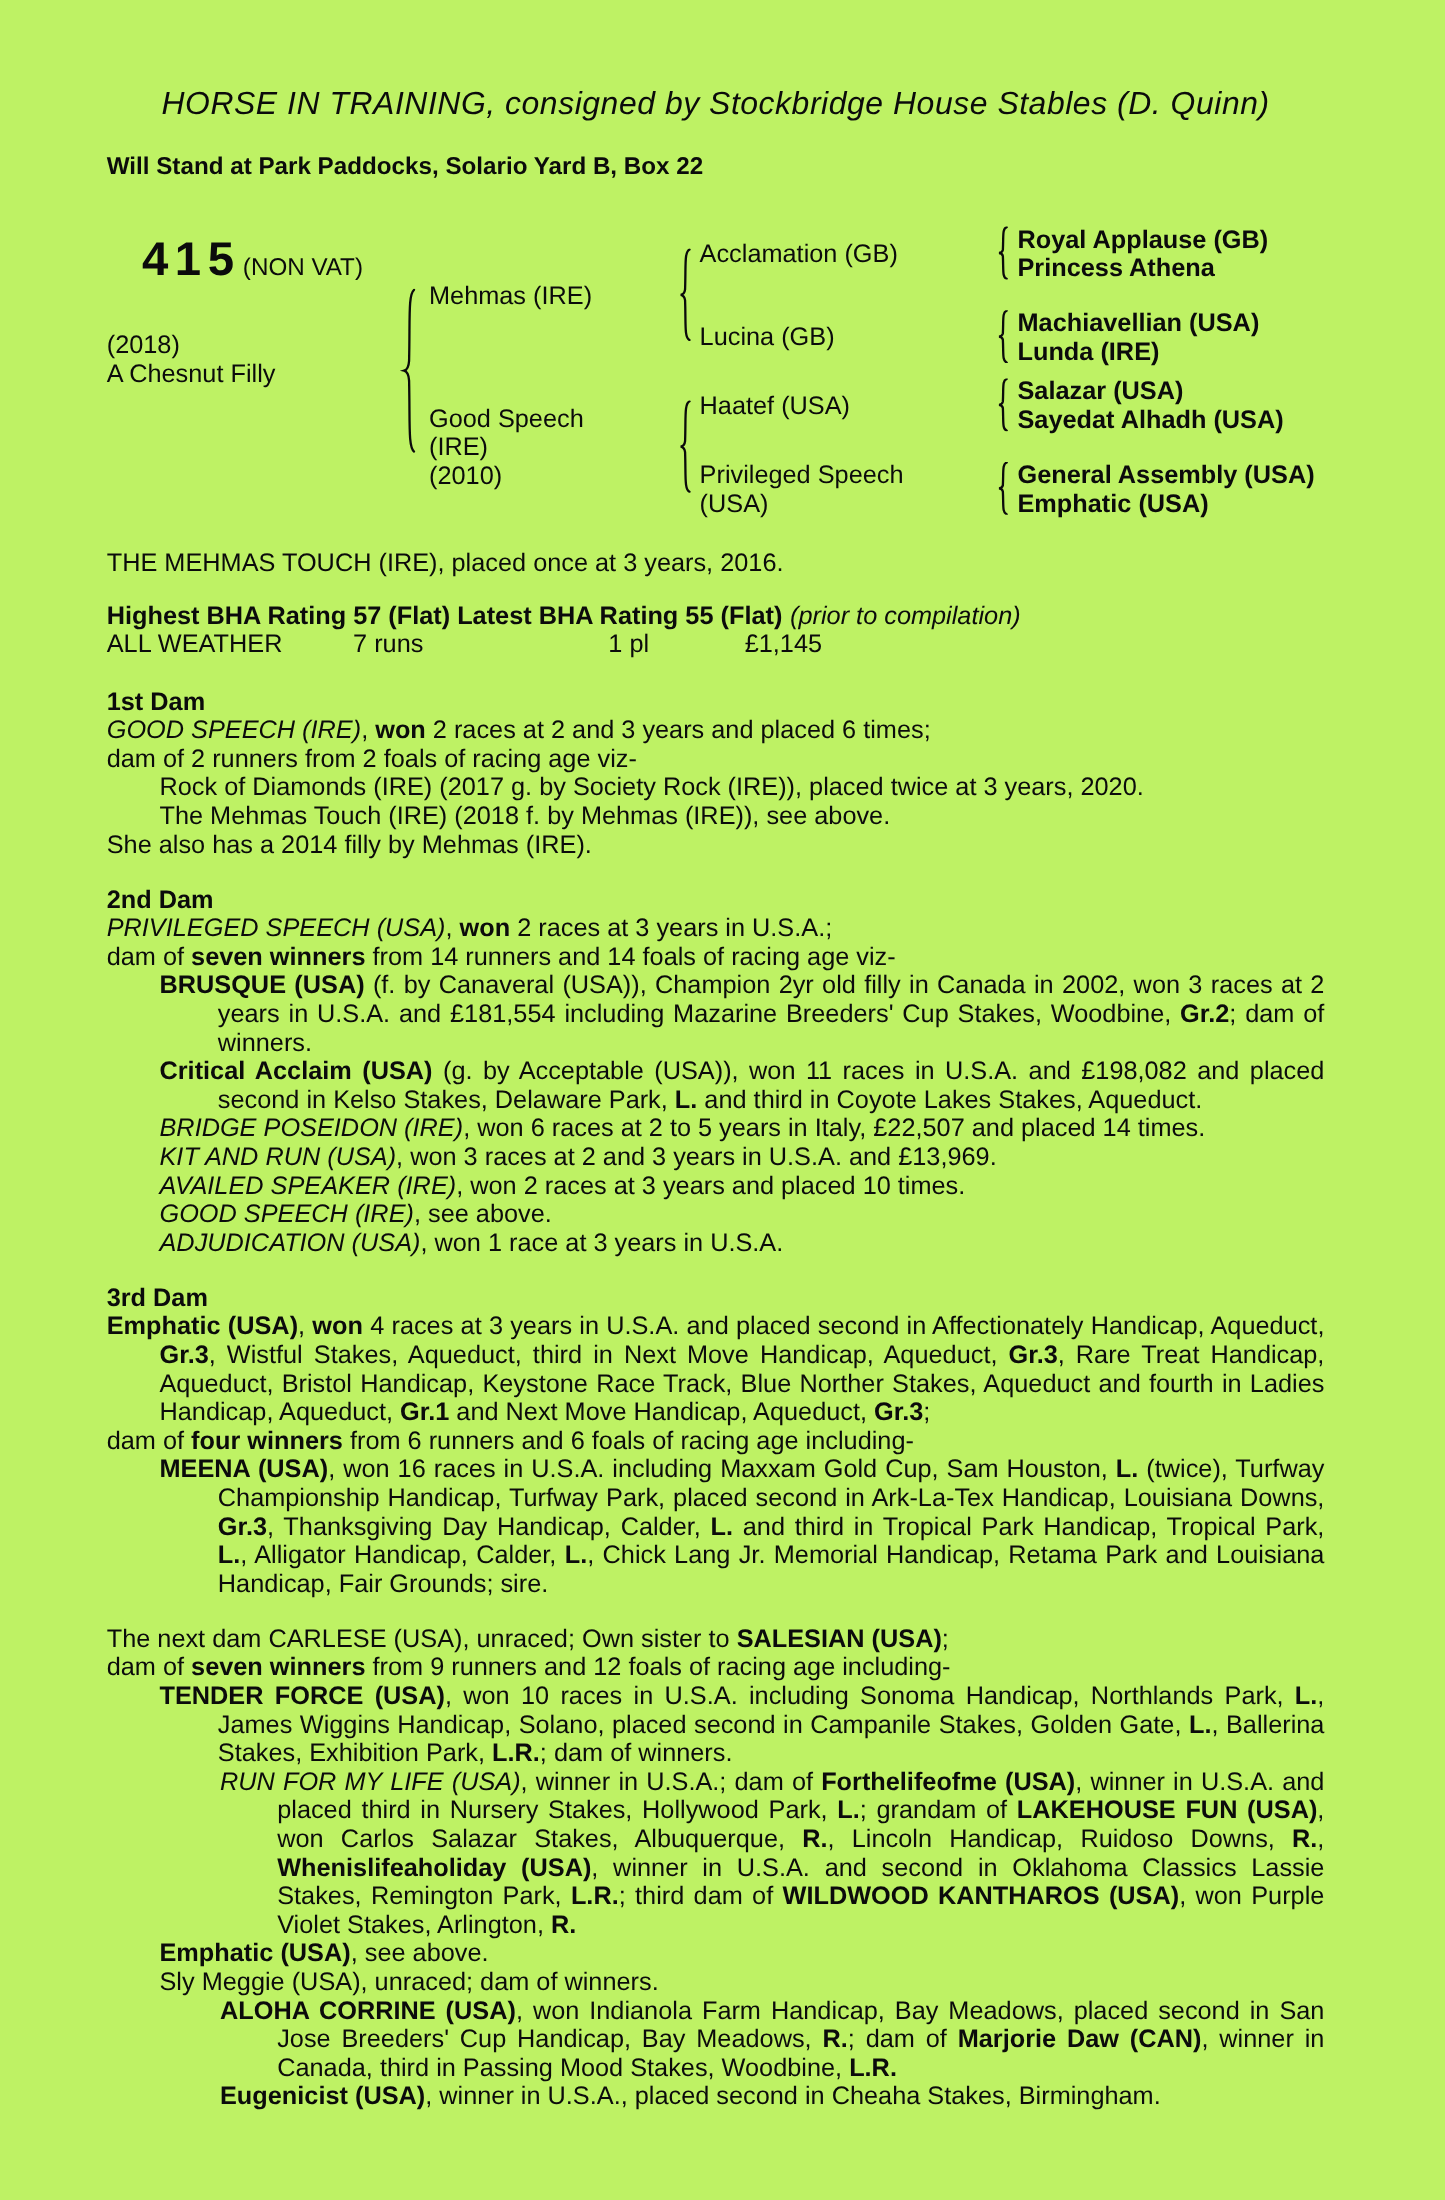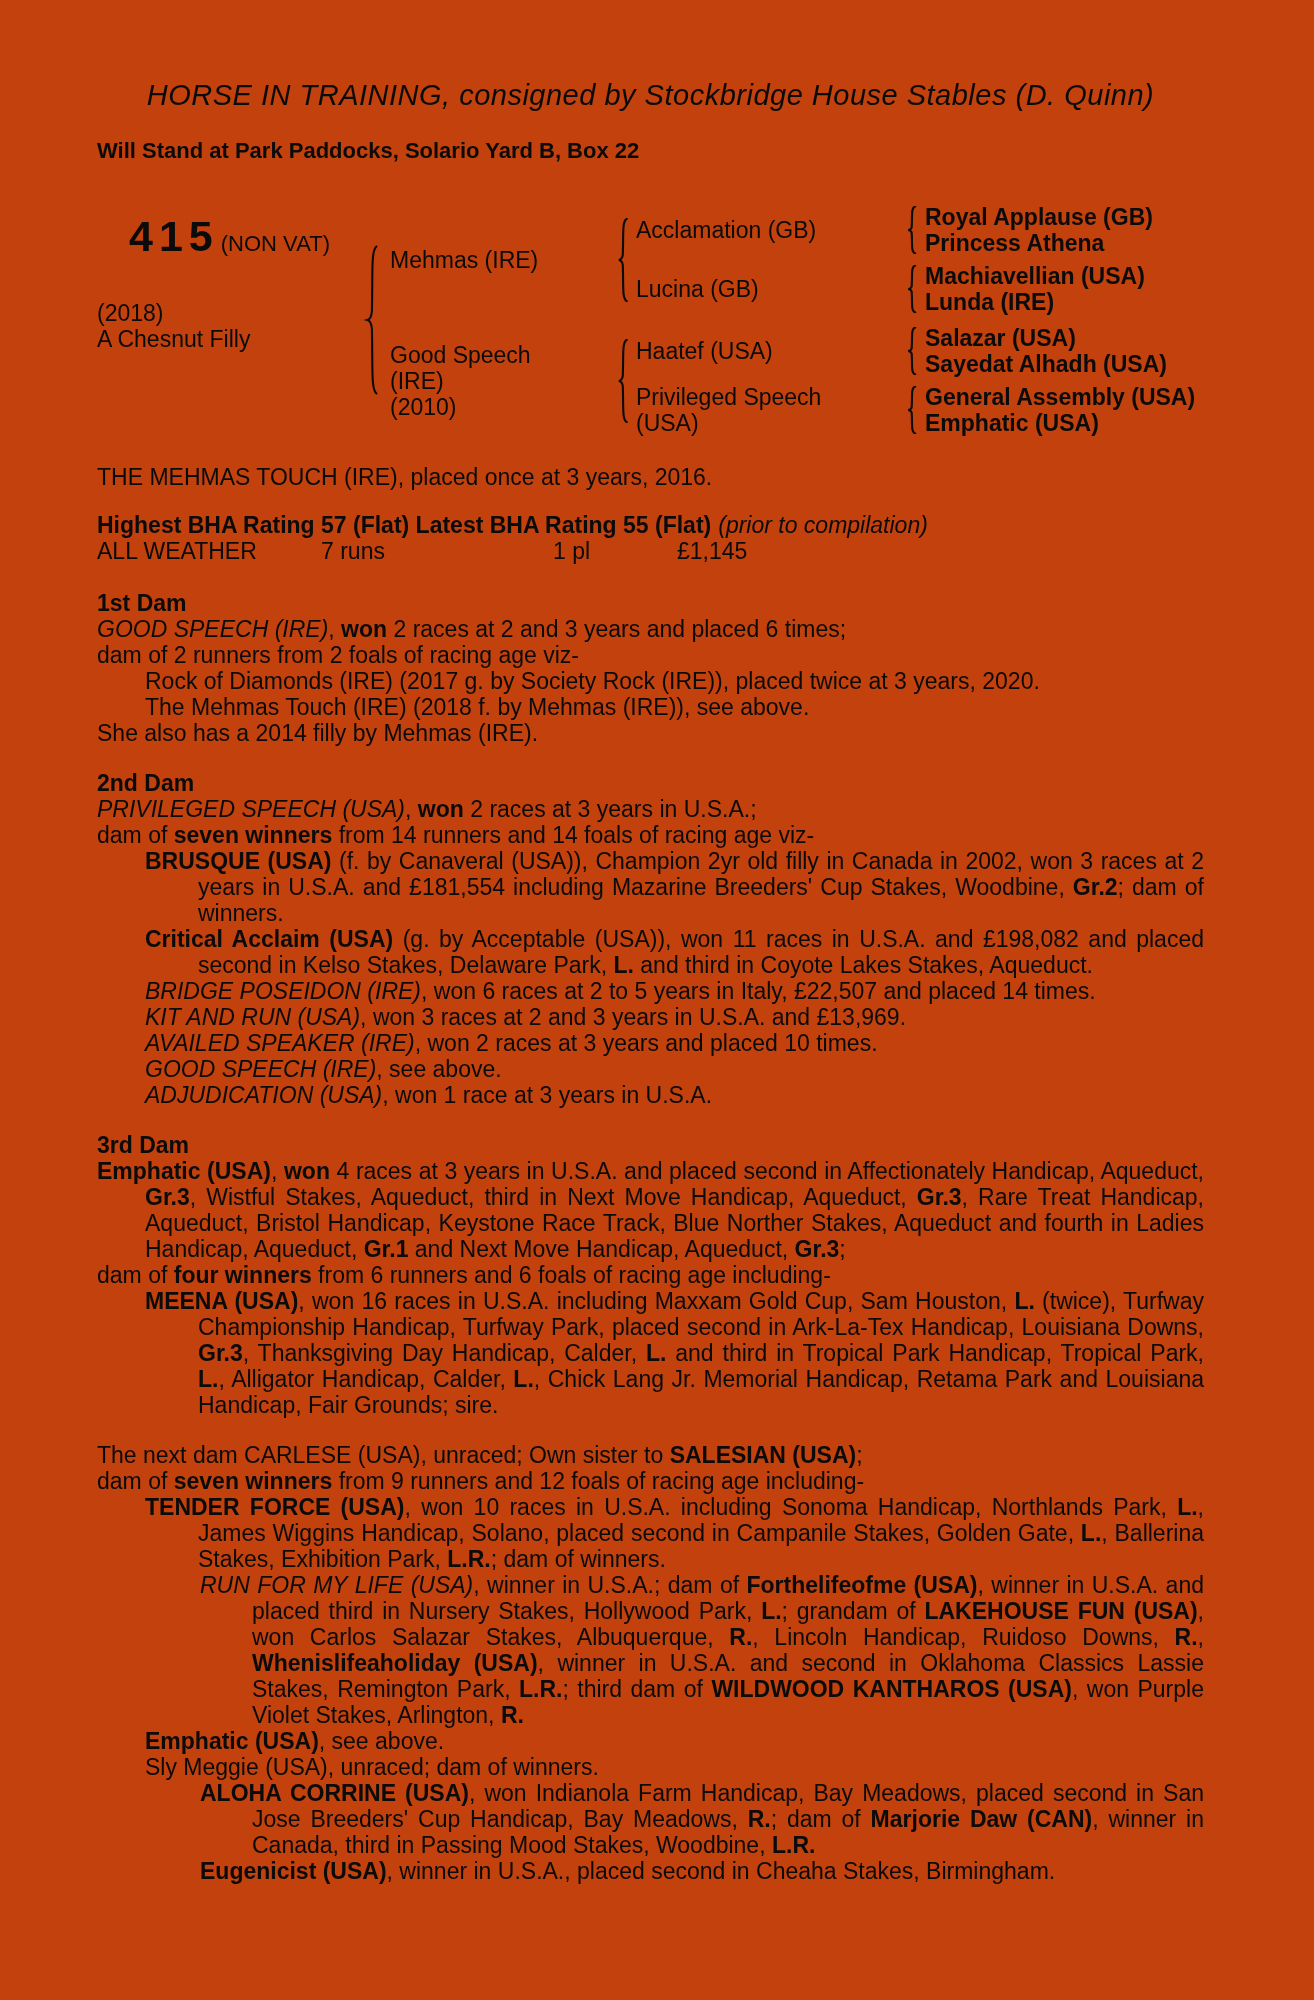--- a/index.html
+++ b/index.html
@@ -1,38 +1,38 @@
 <!DOCTYPE html>
 <html><head>
 <meta charset="utf-8">
 <style>
   html,body{margin:0;padding:0;background:#e8e8e8;}
   .page{
-    width:1314px;min-height:2000px;box-sizing:border-box;background:#c2410c;color:#0b0b0b;
+    width:1314px;min-height:2000px;box-sizing:border-box;background:#bef264;color:#0b0b0b;
     padding:78px 110px 40px 97px;margin:0 auto;
     font-family:"Liberation Sans",sans-serif;font-size:23px;line-height:26px;
   }
   
   .consignment{font-size:29px;line-height:34px;font-style:italic;font-weight:normal;
     text-align:center;margin:0;letter-spacing:.5px;}
   .stand{font-size:22px;font-weight:bold;margin:26px 0 0;}
   
   .pedigree{display:flex;align-items:flex-start;margin-top:40px;}
   .lot-col{width:265px;flex:none;margin-top:10px;}
   .lot-head{white-space:nowrap;text-align:center;}
   .lot-number{font-size:43px;font-weight:bold;letter-spacing:6px;line-height:44px;}
   .vat-note{font-size:22px;margin-left:2px;}
   .lot-horse{margin-top:42px;}
   .horse-name{font-size:25px;font-weight:bold;line-height:28px;letter-spacing:1px;width:205px;}
   .lot-sub{font-size:23px;line-height:26px;}
   .tree{display:flex;align-items:center;flex:none;}
   .gen1-col{display:flex;flex-direction:column;row-gap:10px;}
   .gen1-row{display:flex;align-items:center;}
   .gen1-name{width:224px;padding-left:10px;line-height:27px;}
-  .gen2-col{display:flex;flex-direction:column;row-gap:7px;}
+  .gen2-col{display:flex;flex-direction:column;row-gap:24px;}
   .gen2-row{display:flex;align-items:center;}
   .gen2-name{width:268px;padding-left:6px;line-height:26px;}
   .gen3-col{display:flex;flex-direction:column;padding-left:7px;font-weight:bold;}
   .ped-line{display:block;line-height:26px;white-space:nowrap;}
   .brace{flex:none;display:block;}
   .brace path{fill:none;stroke:#0b0b0b;stroke-width:2.1;stroke-linecap:round;}
   
   .race-summary{margin:28px 0 0;}
   .rating-line{margin:22px 0 0;}
   .rating-note{margin-left:7px;}

